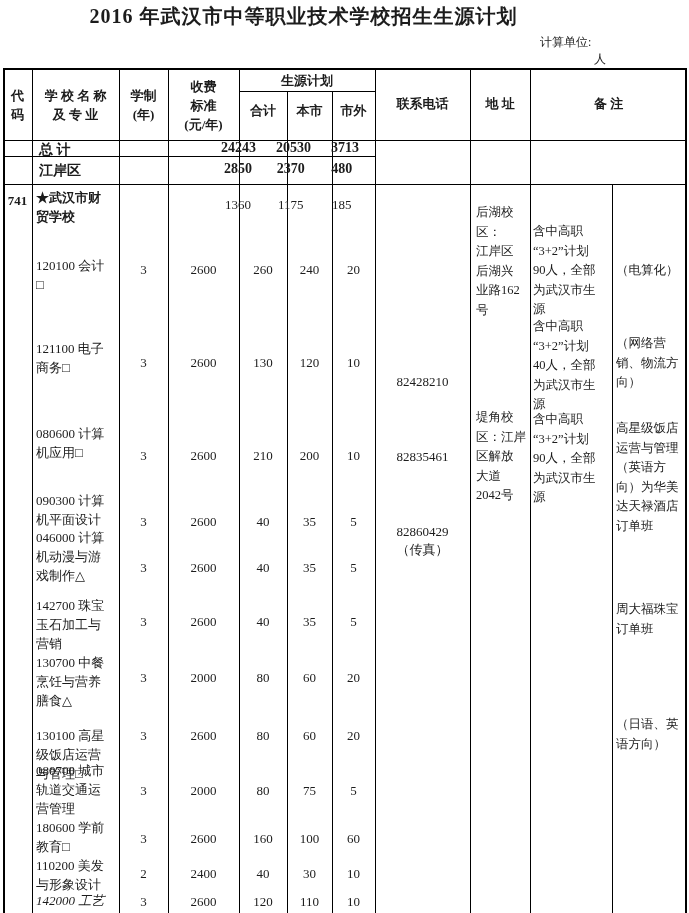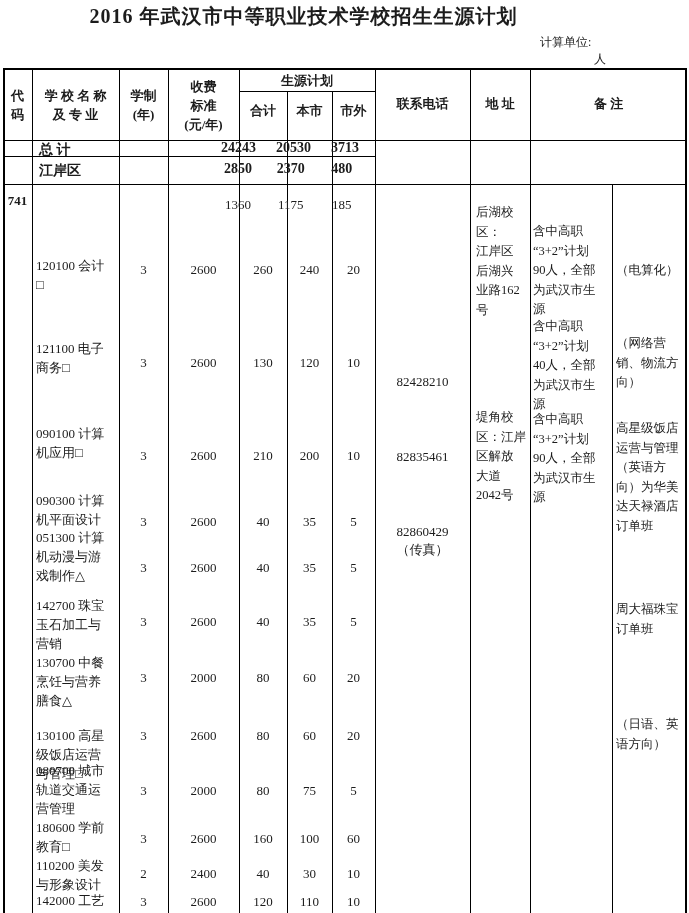--- a/index.html
+++ b/index.html
@@ -85,54 +85,56 @@
   </div>
 
   <div class="abs sum" style="left:39px;top:162px;">江岸区</div>
   <div class="prow sum" style="top:161px;">
     <span class="ct">2850</span>
     <span class="cc">2370</span>
     <span class="co">480</span>
   </div>
 
   <div class="abs b ctr" style="left:3px;top:193px;width:29px;font-size:13px;">741</div>
+  <div class="mname b" style="top:188px;">★武汉市财
+贸学校</div>
   <div class="prow" style="top:197px;">
     <span class="ct">1360</span>
     <span class="cc">1175</span>
     <span class="co">185</span>
   </div>
 
   <div class="mname" style="top:256px;">120100 会计
 □</div>
   <div class="mname" style="top:339px;">121100 电子
 商务□</div>
-  <div class="mname" style="top:424px;">090100 计算
+  <div class="mname" style="top:424px;">080600 计算
 机应用□</div>
   <div class="mname" style="top:491px;">090300 计算
 机平面设计</div>
-  <div class="mname" style="top:528px;">051300 计算
+  <div class="mname" style="top:528px;">046000 计算
 机动漫与游
 戏制作△</div>
   <div class="mname" style="top:596px;">142700 珠宝
 玉石加工与
 营销</div>
   <div class="mname" style="top:653px;">130700 中餐
 烹饪与营养
 膳食△</div>
   <div class="mname" style="top:710px;margin-top:16px;">130100 高星
 级饭店运营
 与管理□</div>
   <div class="mname" style="top:761px;">080700 城市
 轨道交通运
 营管理</div>
   <div class="mname" style="top:818px;">180600 学前
 教育□</div>
   <div class="mname" style="top:856px;">110200 美发
 与形象设计</div>
-  <div class="mname" style="top:891px;">142000 工艺</div>
+  <div class="mname" style="top:891px;font-style:italic;">142000 工艺</div>
 
   <div class="nrow" style="top:262px;">
     <span class="cy">3</span>
     <span class="cf">2600</span>
     <span class="ct">260</span>
     <span class="cc">240</span>
     <span class="co">20</span>
   </div>
   <div class="nrow" style="top:355px;">
     <span class="cy">3</span>

